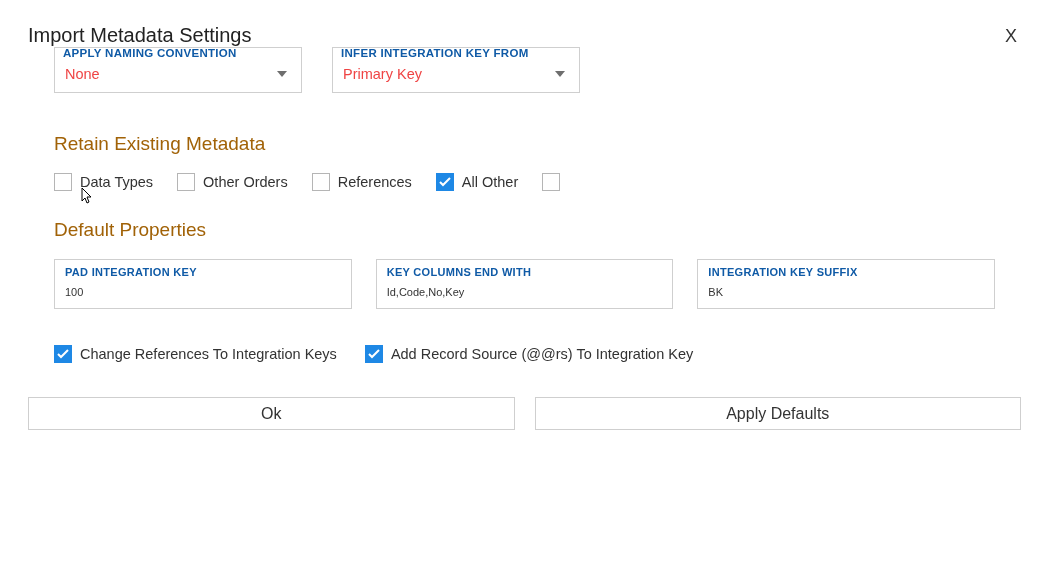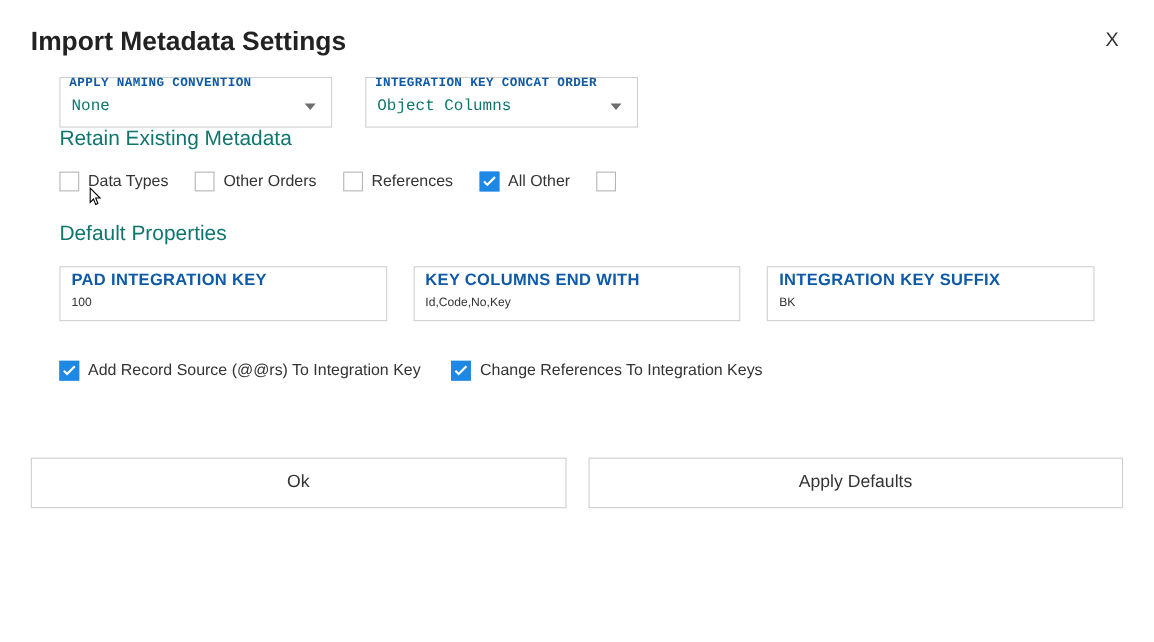--- a/index.html
+++ b/index.html
@@ -11,40 +11,40 @@
     color: #333;
     width: 1049px;
     height: 584px;
     overflow: hidden;
   }
   .dialog {
     position: relative;
     padding: 24px 28px 20px 28px;
   }
   .dialog-title {
-    font-size: 24px;
-    font-weight: 700;
+    font-size: 20px;
+    font-weight: 400;
     color: #222;
-    margin: 0 0 18px 0;
+    margin: 0 0 0 0;
   }
   .close-x {
     position: absolute;
     top: 26px;
     right: 32px;
     font-size: 18px;
     color: #333;
     cursor: pointer;
     font-family: Arial, sans-serif;
   }
   
   .dd-row {
     display: flex;
     gap: 30px;
     padding-left: 26px;
-    font-family: Liberation Mono, monospace;
+    margin-bottom: 40px;
   }
   .dd {
     border: 1px solid #cfcfcf;
     width: 248px;
     position: relative;
     padding: 8px 10px 10px 10px;
     background: #fff;
   }
   .dd-label {
     position: absolute;
@@ -58,34 +58,34 @@
     line-height: 10px;
   }
   .dd-value-row {
     display: flex;
     justify-content: space-between;
     align-items: center;
     margin-top: 10px;
   }
   .dd-value {
     font-size: 14.5px;
-    color: #0f766e;
+    color: #ef4444;
   }
   .caret {
     width: 0; height: 0;
     border-left: 5px solid transparent;
     border-right: 5px solid transparent;
     border-top: 6px solid #6e6e6e;
     margin-right: 4px;
   }
   
   .section-h {
     font-size: 19px;
     font-weight: 400;
-    color: #0f766e;
+    color: #a16207;
     padding-left: 26px;
     margin: 0 0 18px 0;
   }
   
   .cb-row {
     display: flex;
     align-items: center;
     padding-left: 26px;
     margin-bottom: 28px;
     gap: 24px;
@@ -131,21 +131,21 @@
     padding-right: 26px;
     margin-bottom: 36px;
   }
   .tf {
     border: 1px solid #cfcfcf;
     flex: 1;
     position: relative;
     padding: 6px 10px 8px 10px;
   }
   .tf-label {
-    font-size: 15px;
+    font-size: 11px;
     letter-spacing: 0.3px;
     color: #0f5aa6;
     text-transform: uppercase;
     font-weight: 600;
     line-height: 12px;
     display: block;
     margin-bottom: 4px;
   }
   .tf-value {
     font-size: 11px;
@@ -161,49 +161,48 @@
   
   .btn-row {
     display: flex;
     gap: 20px;
     padding: 0 0 0 0;
   }
   .btn {
     flex: 1;
     border: 1px solid #cfcfcf;
     background: #fff;
-    height: 46px;
+    height: 33px;
     display: flex;
     align-items: center;
     justify-content: center;
     font-size: 16px;
     color: #333;
     cursor: pointer;
-    margin-top: 36px;
   }
 </style>
 </head>
 <body>
 
 <div class="dialog">
   <h1 class="dialog-title">Import Metadata Settings</h1>
   <div class="close-x">X</div>
 
   <div class="dd-row">
     <div class="dd">
       <span class="dd-label">APPLY NAMING CONVENTION</span>
       <div class="dd-value-row">
         <span class="dd-value">None</span>
         <span class="caret"></span>
       </div>
     </div>
     <div class="dd">
-      <span class="dd-label">INTEGRATION KEY CONCAT ORDER</span>
+      <span class="dd-label">INFER INTEGRATION KEY FROM</span>
       <div class="dd-value-row">
-        <span class="dd-value">Object Columns</span>
+        <span class="dd-value">Primary Key</span>
         <span class="caret"></span>
       </div>
     </div>
   </div>
 
   <h2 class="section-h">Retain Existing Metadata</h2>
   <div class="cb-row">
     <div class="cb-group">
       <span class="cb-box"></span>
       <span class="cb-label">Data Types</span>
@@ -250,29 +249,29 @@
     </div>
   </div>
 
   <div class="cb-row2">
     <div class="cb-group">
       <span class="cb-box checked">
           <svg width="12" height="10" viewBox="0 0 12 10">
             <path d="M1 5 L4 8 L11 1" stroke="#fff" stroke-width="2" fill="none"></path>
           </svg>
         </span>
-      <span class="cb-label">Add Record Source (@@rs) To Integration Key</span>
+      <span class="cb-label">Change References To Integration Keys</span>
     </div>
     <div class="cb-group">
       <span class="cb-box checked">
           <svg width="12" height="10" viewBox="0 0 12 10">
             <path d="M1 5 L4 8 L11 1" stroke="#fff" stroke-width="2" fill="none"></path>
           </svg>
         </span>
-      <span class="cb-label">Change References To Integration Keys</span>
+      <span class="cb-label">Add Record Source (@@rs) To Integration Key</span>
     </div>
   </div>
 
   <div class="btn-row">
     <div class="btn">
       <span>Ok</span>
     </div>
     <div class="btn">
       <span>Apply Defaults</span>
     </div>

